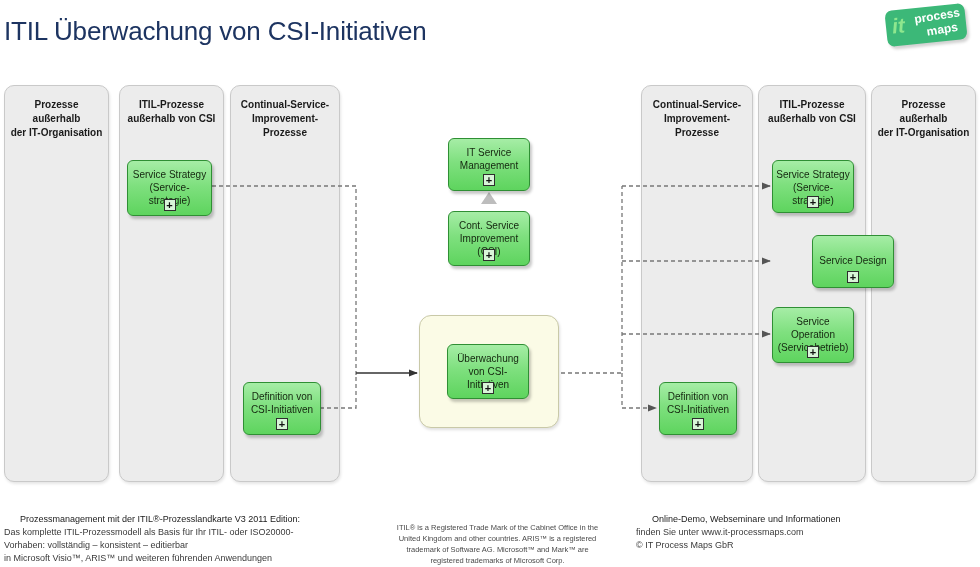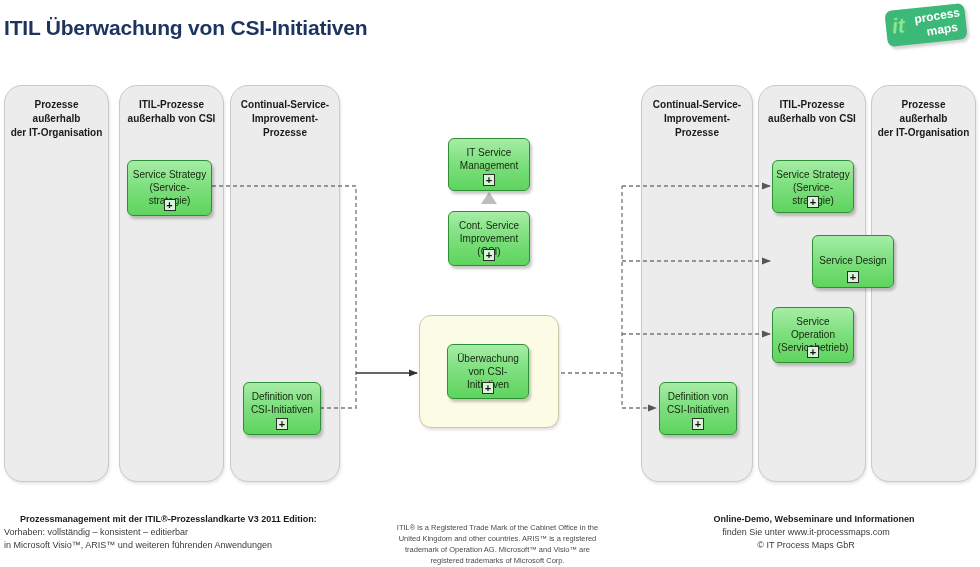--- a/index.html
+++ b/index.html
@@ -11,22 +11,22 @@
     font-family: "Liberation Sans", sans-serif;
     position: relative;
     overflow: hidden;
   }
 
   
   #page-title {
     position: absolute;
     left: 4px;
     top: 16px;
-    font-size: 21px;
-    font-weight: bold;
+    font-size: 26px;
+    font-weight: normal;
     color: #1d3461;
     letter-spacing: -0.2px;
     white-space: nowrap;
   }
 
   #brand-logo {
     position: absolute;
     left: 886px;
     top: 7px;
     width: 80px;
@@ -65,21 +65,21 @@
     color: #ffffff;
     line-height: 1;
     transform: rotate(-3deg);
   }
 
   
   .lane {
     position: absolute;
     background: #ececec;
     border: 1px solid #c9c9c9;
-    border-radius: 18px;
+    border-radius: 10px;
     box-shadow: 1px 2px 3px rgba(0,0,0,0.10);
   }
   .lane-title {
     position: absolute;
     left: 5px;
     right: 5px;
     top: 12px;
     text-align: center;
     font-size: 10px;
     font-weight: bold;
@@ -156,22 +156,22 @@
 
   
   .footer {
     position: absolute;
     font-size: 9px;
     color: #3a3a3a;
     line-height: 13px;
   }
   #footer-left  { left: 4px;  top: 513px; text-align: left; width: 330px; }
   #footer-mid   { left: 355px; top: 522px; text-align: center; width: 285px; font-size: 7.5px; line-height: 11px; color: #4a4a4a;}
-  #footer-right { right: 4px; top: 513px; text-align: center; width: 340px; }
-  .fbold { font-weight: bold; color: #1a1a1a; padding-left: 16px; }
+  #footer-right { right: 4px; top: 513px; text-align: left; width: 340px; }
+  .fbold { font-weight: normal; color: #1a1a1a; padding-left: 16px; }
 </style>
 </head>
 <body>
 
 <div id="page-title">ITIL Überwachung von CSI-Initiativen</div>
 
 <div id="brand-logo">
   <span class="logo-it">it</span>
   <span class="logo-process">process</span>
   <span class="logo-maps">maps</span>
@@ -274,28 +274,29 @@
   <div class="plus">+</div>
 </div>
 
 <div class="pbox" style="left:772px; top:307px; width:82px; height:56px;">
   <div class="plabel">Service Operation (Servicebetrieb)</div>
   <div class="plus">+</div>
 </div>
 
 <div class="footer" id="footer-left">
   <div class="fbold">Prozessmanagement mit der ITIL®-Prozesslandkarte V3 2011 Edition:</div>
+  <div>Das komplette ITIL-Prozessmodell als Basis für Ihr ITIL- oder ISO20000-</div>
   <div>Vorhaben: vollständig – konsistent – editierbar</div>
   <div>in Microsoft Visio™, ARIS™ und weiteren führenden Anwendungen</div>
 </div>
 
 <div class="footer" id="footer-mid">
   <div>ITIL® is a Registered Trade Mark of the Cabinet Office in the</div>
   <div>United Kingdom and other countries. ARIS™ is  a  registered</div>
-  <div>trademark of Operation AG. Microsoft™ and Visio™ are</div>
+  <div>trademark of Software AG. Microsoft™ and Mark™ are</div>
   <div>registered trademarks of Microsoft Corp.</div>
 </div>
 
 <div class="footer" id="footer-right">
   <div class="fbold">Online-Demo, Webseminare und Informationen</div>
   <div>finden Sie unter www.it-processmaps.com</div>
   <div>© IT Process Maps GbR</div>
 </div>
 
 </body></html>

